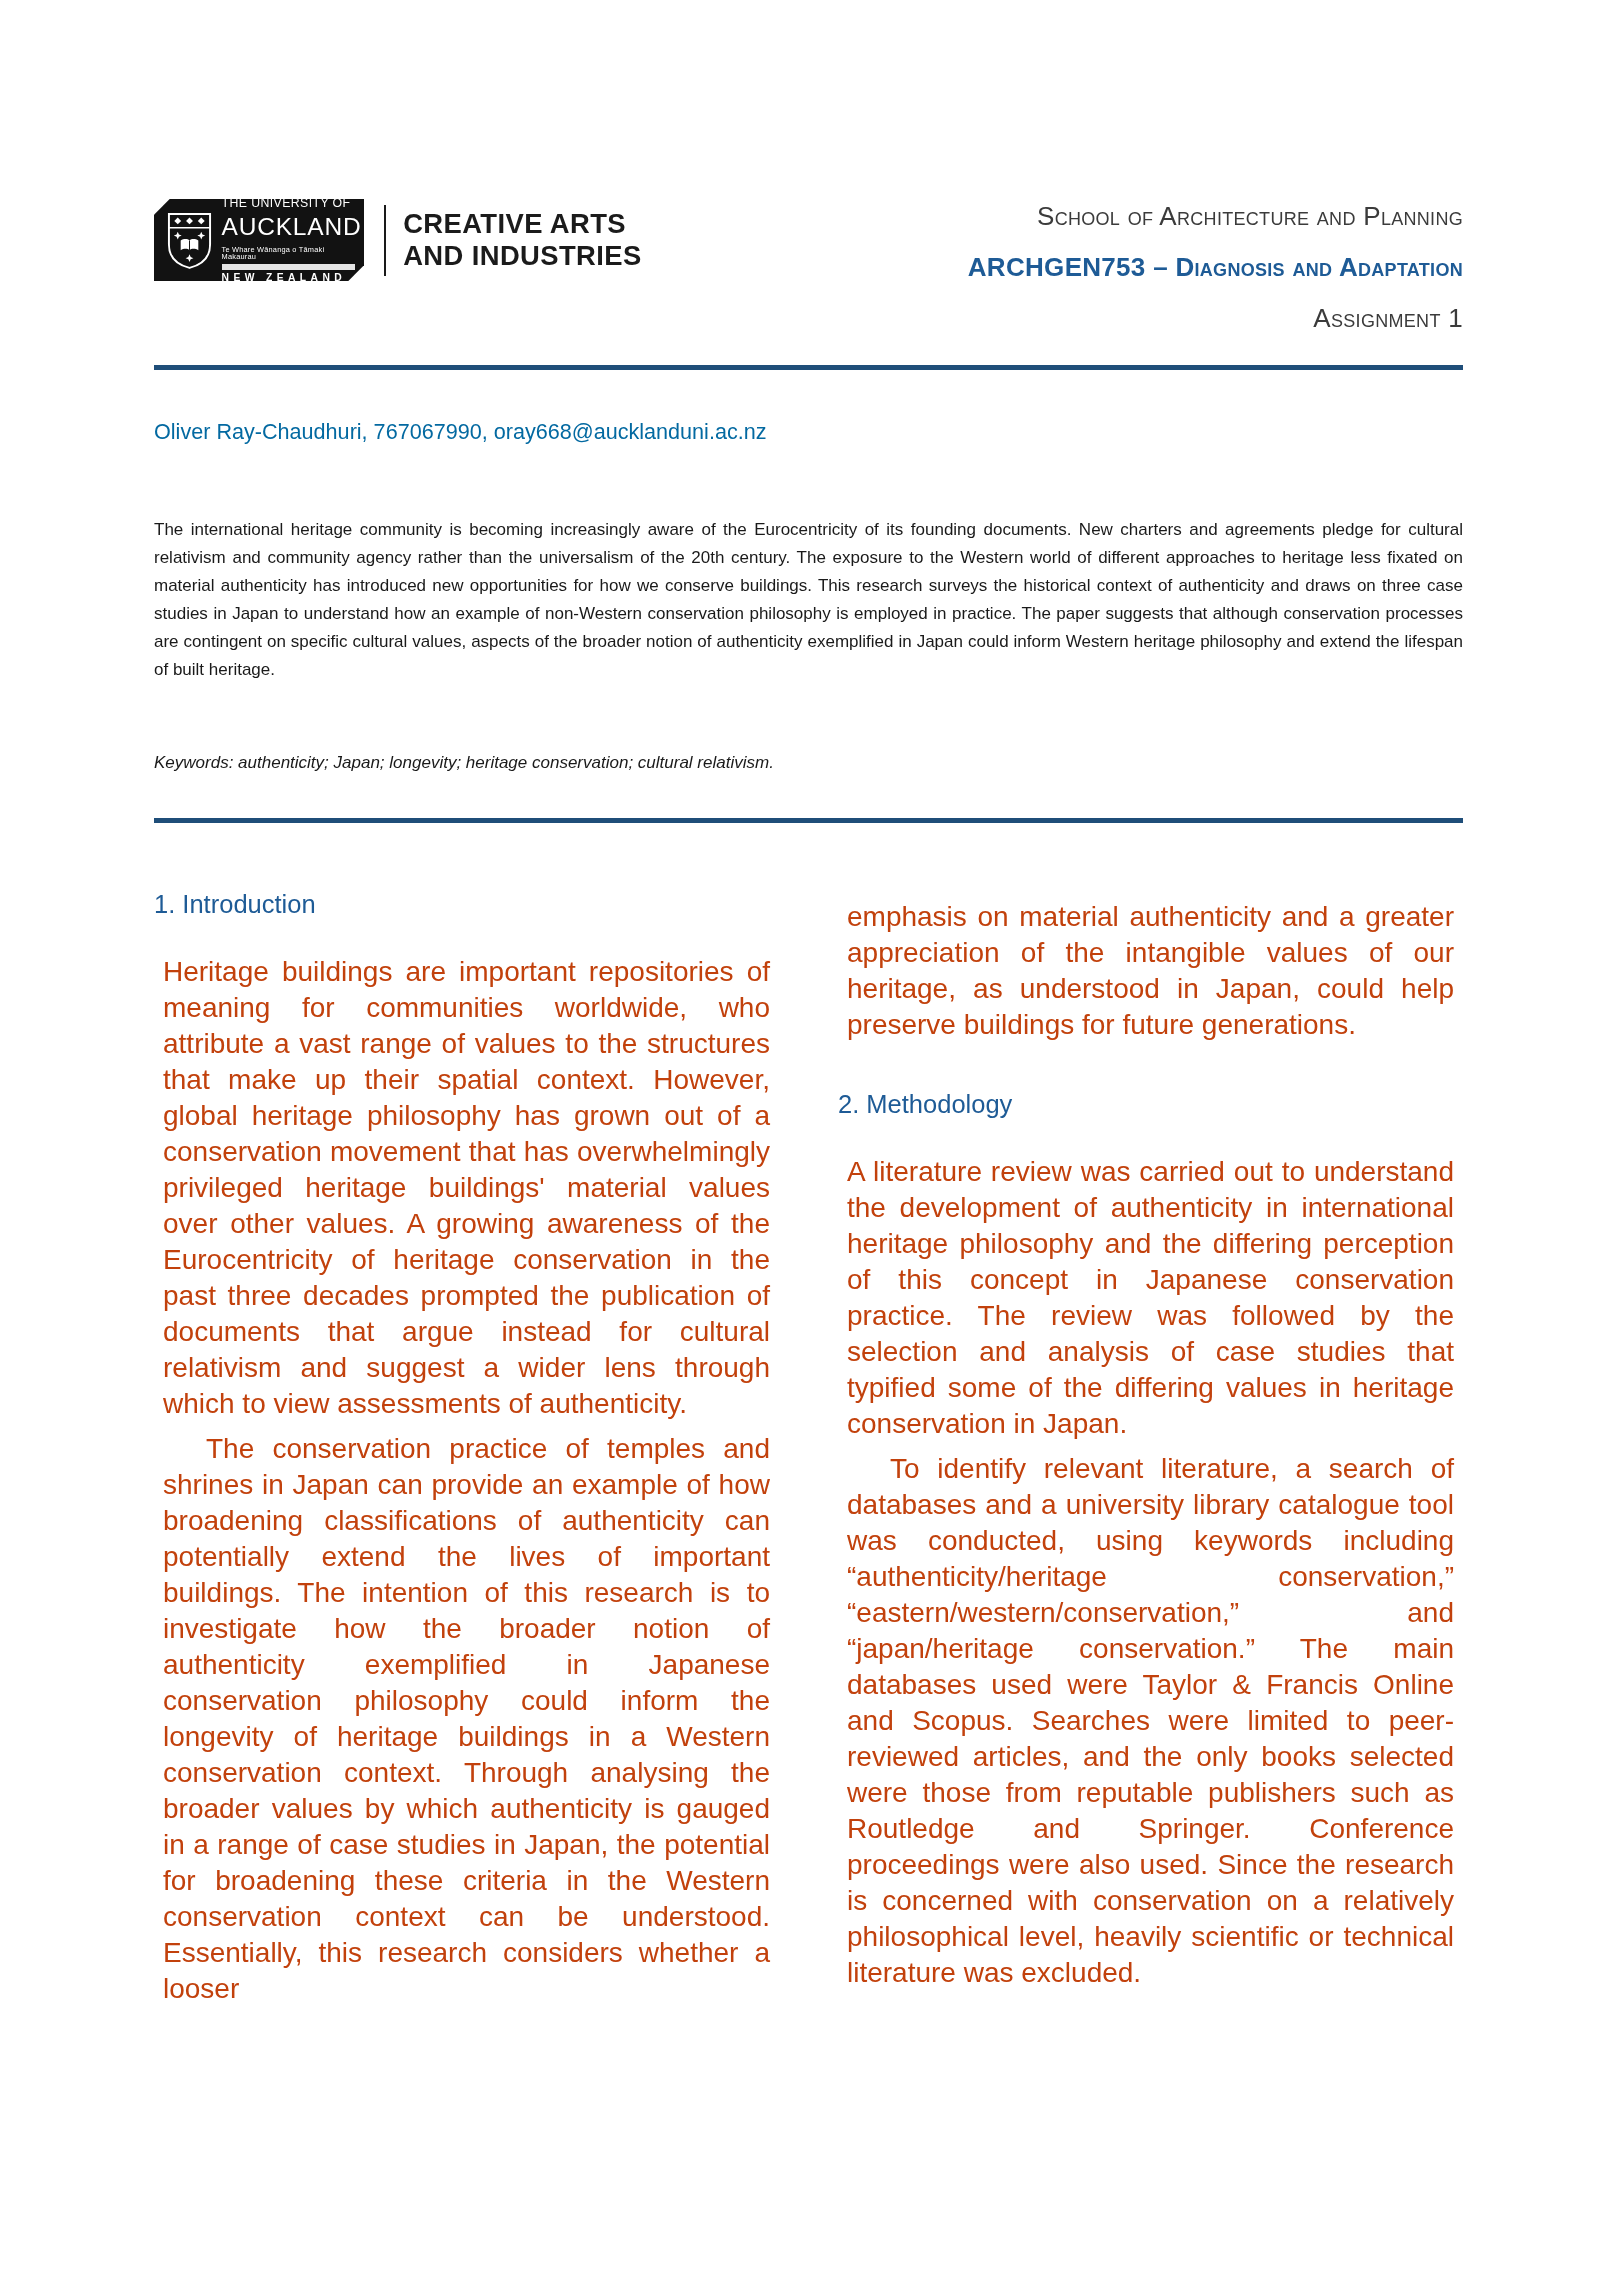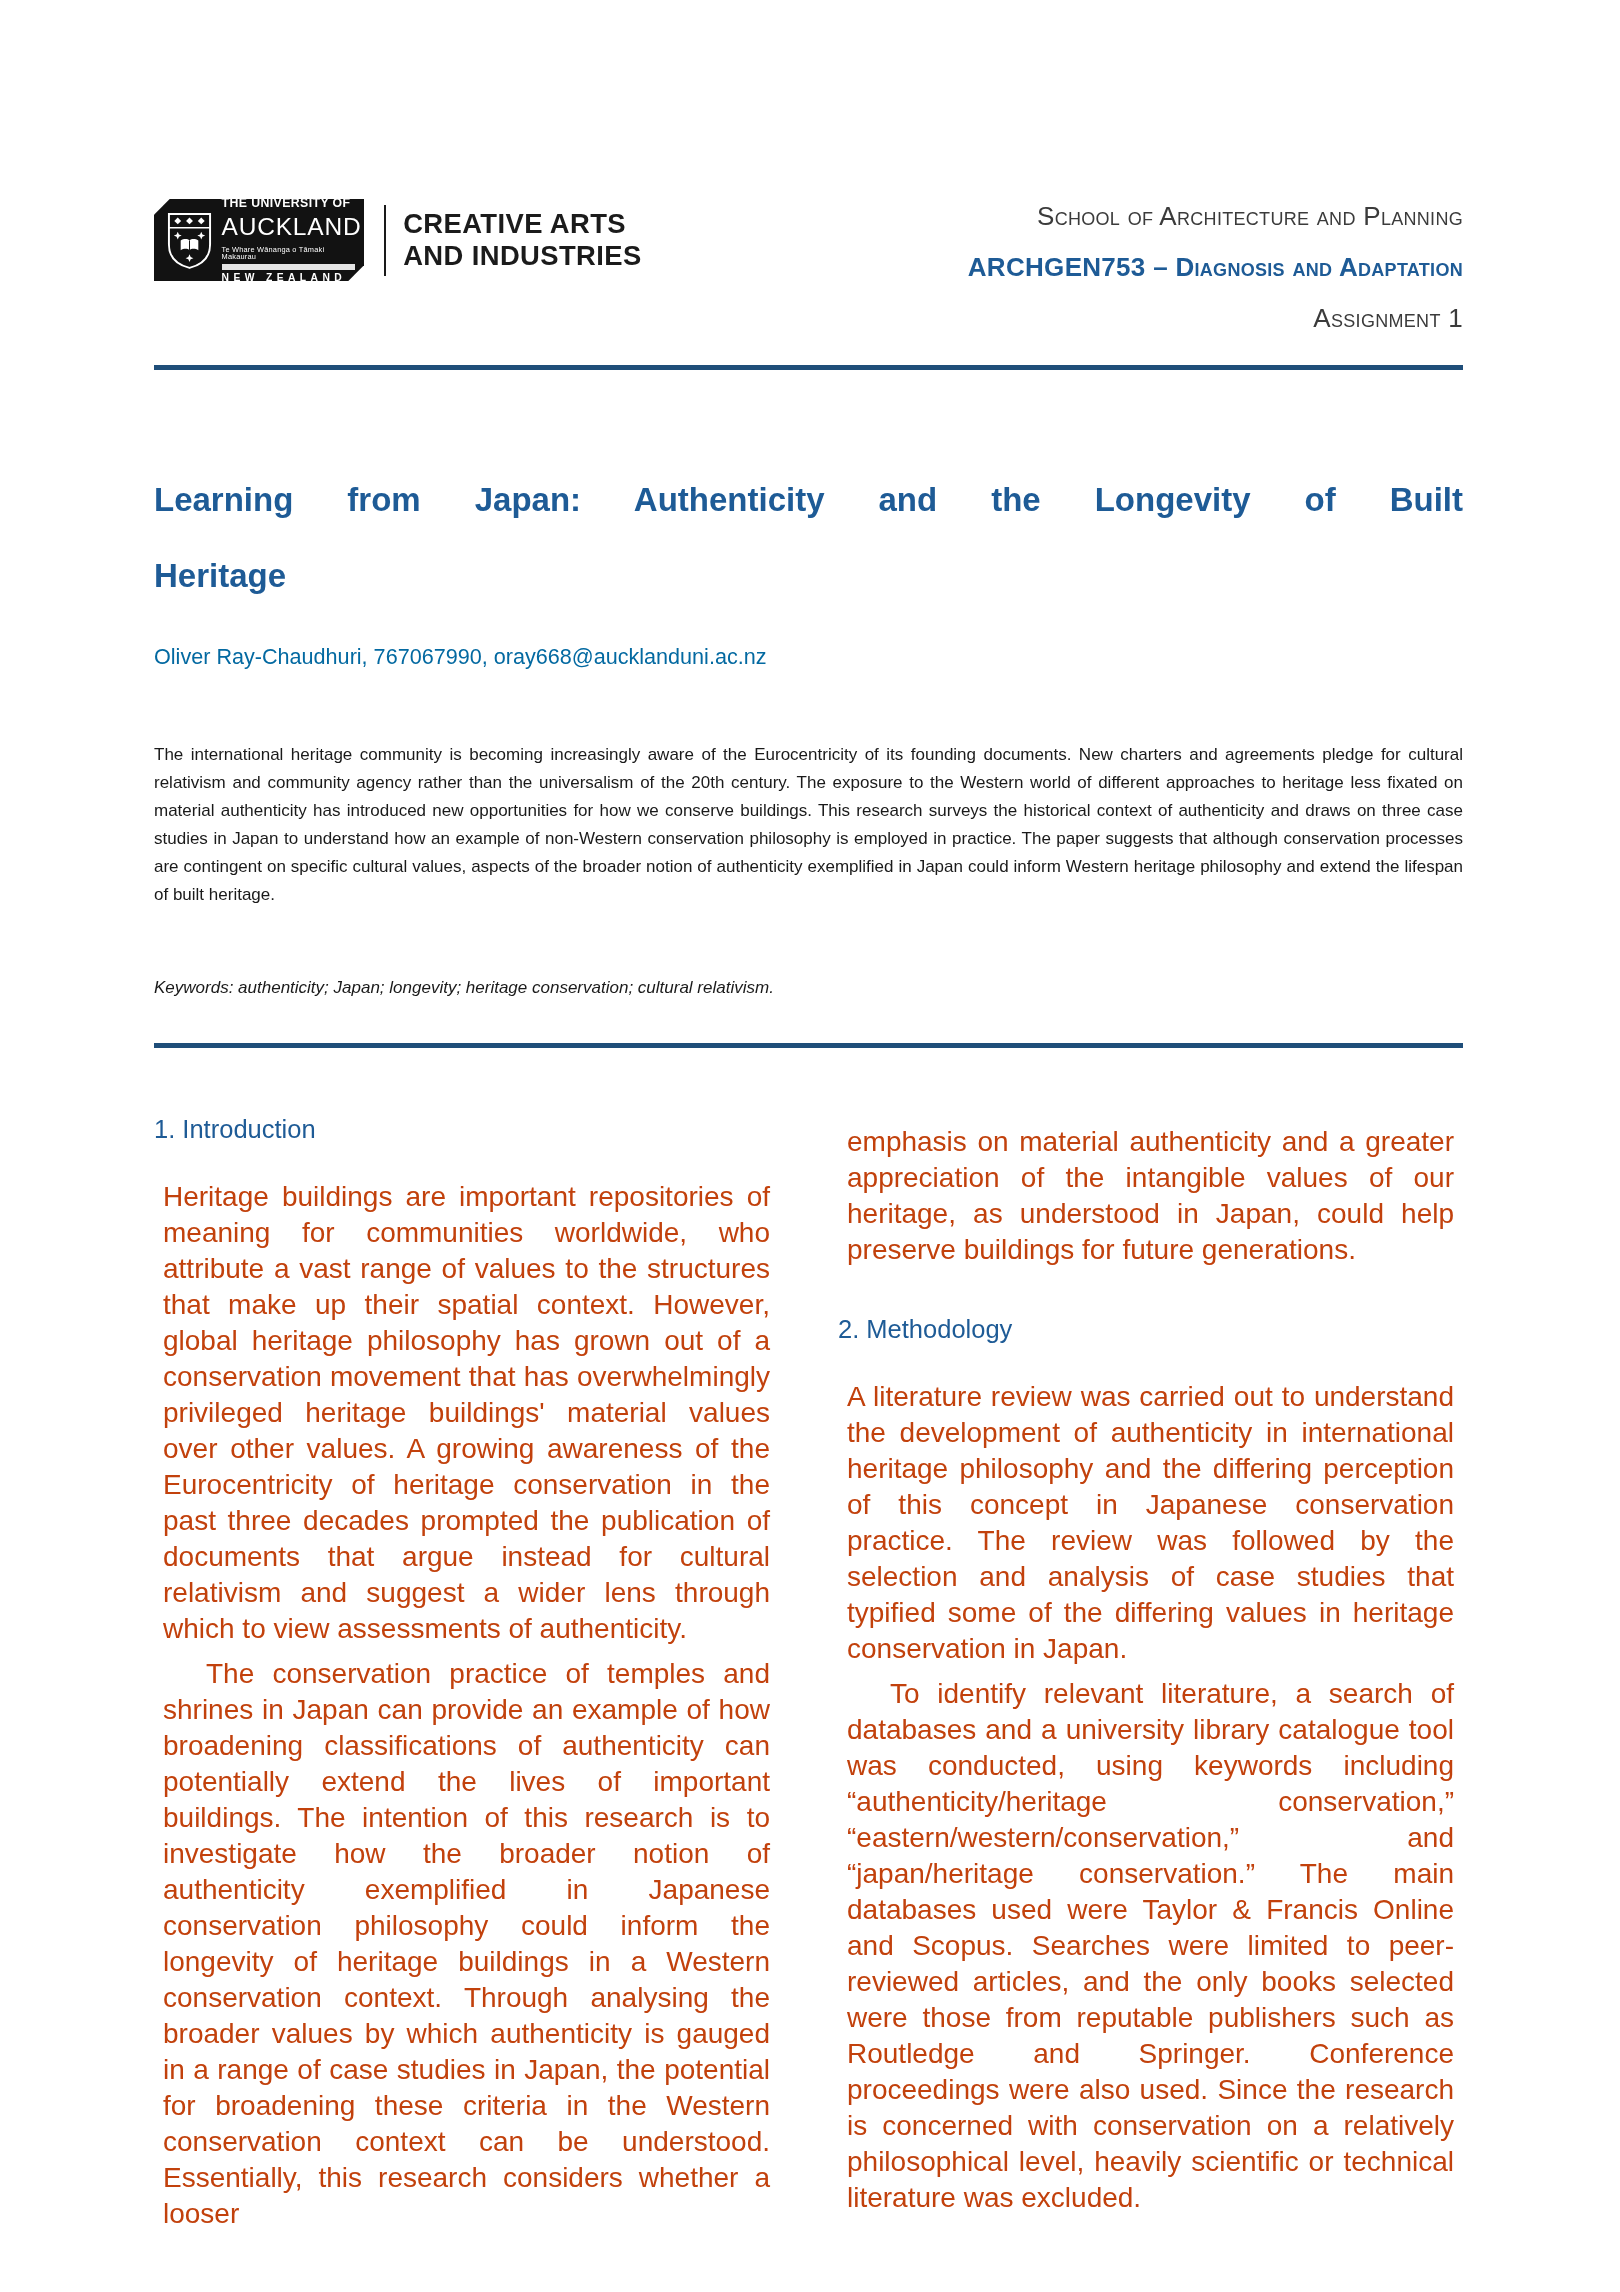--- a/index.html
+++ b/index.html
@@ -17,21 +17,21 @@
   .header { margin-top: 199px; display: flex; justify-content: space-between; align-items: flex-start; }
   .header-left { display: flex; align-items: center; }
   .logo-box {
     width: 210px; height: 82px; background: #121212;
     clip-path: polygon(15.7px 0, 100% 0, 100% calc(100% - 15.7px), calc(100% - 15.7px) 100%, 0 100%, 0 15.7px);
     display: flex; align-items: center; padding: 7.8px 9.8px 7.8px 11.8px; gap: 8.8px;
     flex-shrink: 0;
   }
   .crest { flex-shrink: 0; }
   .logo-text { color: #fff; line-height: 1; width: 133px; }
-  .logo-uni-prefix { font-size: 12.3px; font-weight: bold; letter-spacing: 0.4px; }
+  .logo-uni-prefix { font-size: 12.3px; font-weight: normal; letter-spacing: 0.4px; }
   .logo-uni-name { font-size: 24.5px; font-weight: normal; letter-spacing: 0.8px; margin-top: 6px; }
   .logo-maori { font-size: 7.4px; margin-top: 6px; letter-spacing: 0.2px; }
   .logo-country { font-size: 10.3px; font-weight: bold; letter-spacing: 4.4px; margin-top: 2.9px; border-top: 6px solid #e5e5e5; padding-top: 2.9px; }
   .logo-divider { width: 2px; height: 71px; background: #1a1a1a; margin: 0 17.6px 0 19.6px; }
   .faculty { font-size: 27.4px; font-weight: bold; color: #1b1b1b; line-height: 32px; letter-spacing: 0.4px; }
 
   .header-right { text-align: right; padding-top: 2px; }
   .header-right > div { font-variant: small-caps; font-size: 26px; letter-spacing: 0.3px; margin-left: 12px; }
   .school { color: #3b3b3b; }
   .course { color: #1E5B96; font-weight: bold; margin-top: 19.6px; }
@@ -103,24 +103,20 @@
       </div>
       <div class="header-right">
         <div class="school">School of Architecture and Planning</div>
         <div class="course">ARCHGEN753 – Diagnosis and Adaptation</div>
         <div class="assignment">Assignment 1</div>
       </div>
     </header>
 
     <div class="rule rule-header"></div>
 
-    <h1 class="title">
-      <span class="title-line1">Learning from Japan: Authenticity and the Longevity of Built</span>
-      <span class="title-line2">Heritage</span>
-    </h1>
 
     <div class="author">Oliver Ray-Chaudhuri, 767067990, oray668@aucklanduni.ac.nz</div>
 
     <p class="abstract">The international heritage community is becoming increasingly aware of the Eurocentricity of its founding documents. New charters and agreements pledge for cultural relativism and community agency rather than the universalism of the 20th century. The exposure to the Western world of different approaches to heritage less fixated on material authenticity has introduced new opportunities for how we conserve buildings. This research surveys the historical context of authenticity and draws on three case studies in Japan to understand how an example of non-Western conservation philosophy is employed in practice. The paper suggests that although conservation processes are contingent on specific cultural values, aspects of the broader notion of authenticity exemplified in Japan could inform Western heritage philosophy and extend the lifespan of built heritage.</p>
 
     <p class="keywords">Keywords: authenticity; Japan; longevity; heritage conservation; cultural relativism.</p>
 
     <div class="rule rule-section"></div>
 
     <div class="columns">

